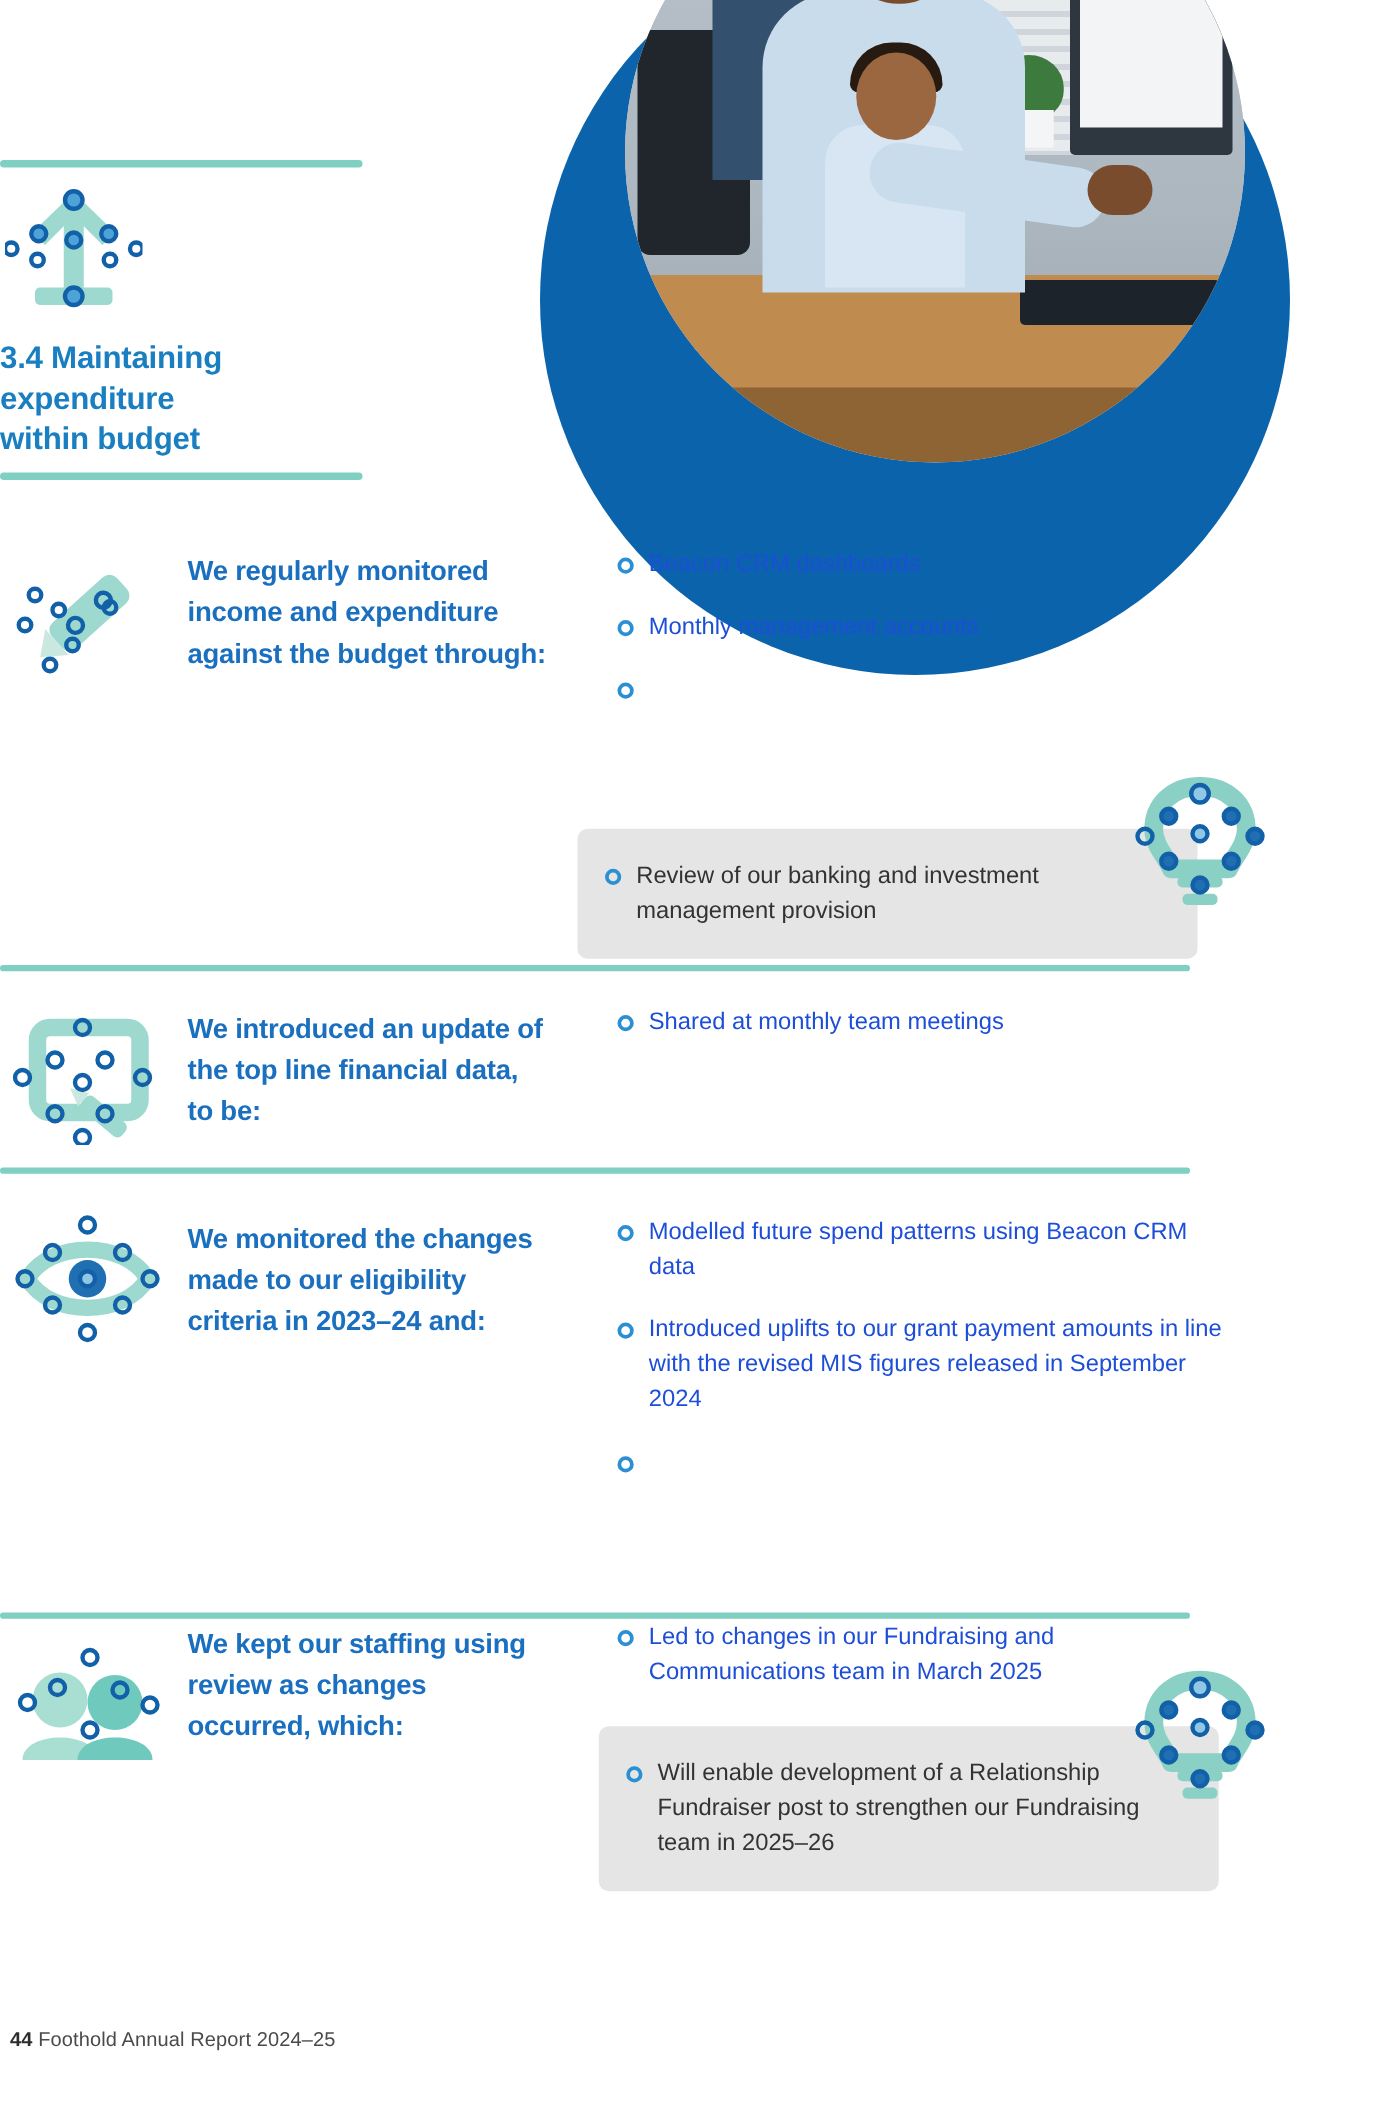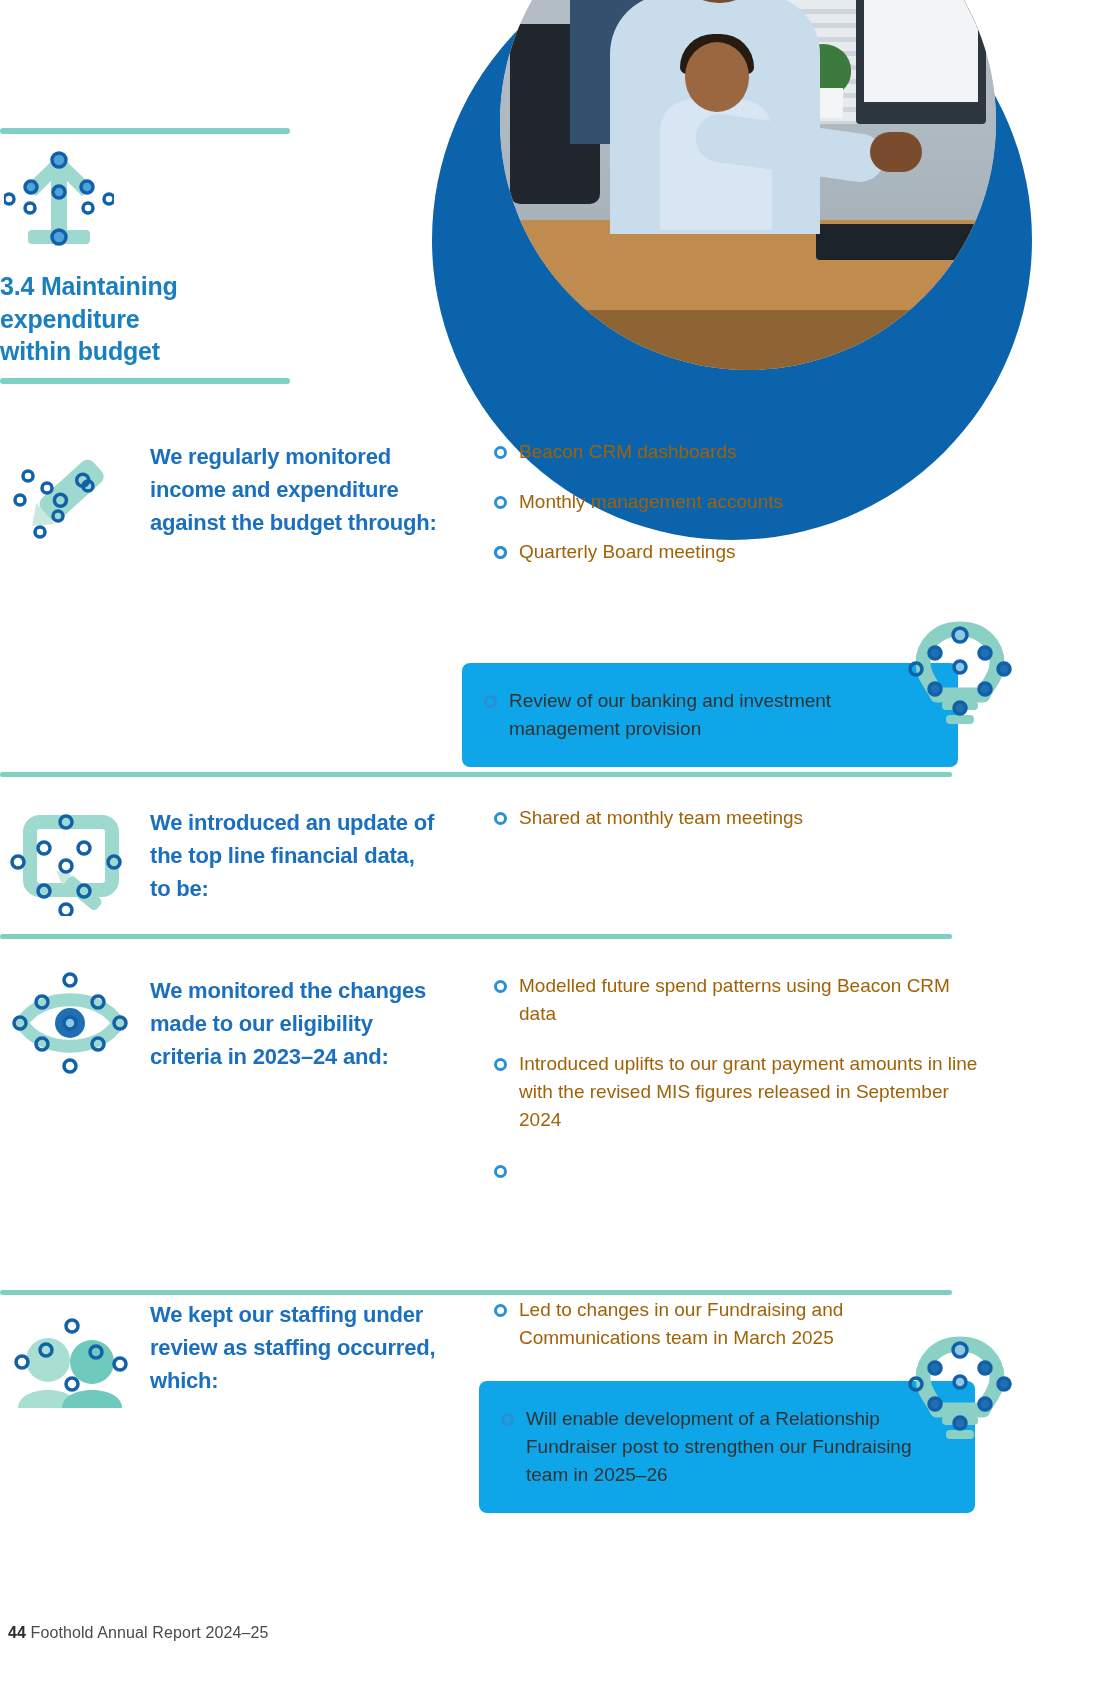--- a/index.html
+++ b/index.html
@@ -128,41 +128,41 @@
   .bullets {
     position: absolute;
     left: 476px;
     width: 500px;
   }
 
   .bullet {
     position: relative;
     padding-left: 43px;
     margin-bottom: 22px;
-    color: #a16207;
+    color: #1d4ed8;
     font-size: 19px;
     line-height: 1.48;
   }
   .bullet:last-child { margin-bottom: 0; }
 
   .bullet .dot {
     position: absolute;
     left: 18px;
     top: 8px;
     width: 13px;
     height: 13px;
     border-radius: 50%;
     border: 3.5px solid #2b8fd4;
     background: transparent;
   }
 
   
   .callout {
     position: absolute;
-    background: #0ea5e9;
+    background: #e5e5e5;
     border-radius: 8px;
     padding: 24px 24px 24px 0;
   }
   .callout .bullet {
     margin-bottom: 0;
     padding-left: 47px;
     color: #333;
   }
   .callout .bullet .dot {
     left: 22px;
@@ -276,24 +276,20 @@
         <span class="dot"></span>
         <span>Beacon CRM dashboards</span>
       </div>
       <div class="bullet">
         <span class="dot"></span>
         <span>Monthly management accounts</span>
       </div>
       <div class="bullet">
         <span class="dot"></span>
       </div>
-      <div class="bullet">
-        <span class="dot"></span>
-        <span>Quarterly Board meetings</span>
-      </div>
     </div>
 
     <div class="bulb-icon" style="left:905px; top:615px;">
       <svg viewBox="0 0 110 120" width="110" height="120">
         <path d="M55 14 C32 14 18 30 18 48 C18 62 28 70 32 80 L78 80 C82 70 92 62 92 48 C92 30 78 14 55 14 Z" fill="none" stroke="#8bd0c4" stroke-width="15" stroke-linejoin="round"></path>
         <rect x="37" y="86" width="36" height="9" rx="4" fill="#8bd0c4"></rect>
         <rect x="41" y="100" width="28" height="9" rx="4" fill="#8bd0c4"></rect>
         <g fill="none" stroke="#1160a8" stroke-width="3.5">
           <circle cx="55" cy="20" r="7" fill="#8fc7e4"></circle>
           <circle cx="30" cy="38" r="6" fill="#1f6fb2"></circle>
@@ -401,21 +397,21 @@
           <circle cx="62" cy="26" r="6"></circle>
           <circle cx="36" cy="50" r="6"></circle>
           <circle cx="86" cy="52" r="6"></circle>
           <circle cx="62" cy="84" r="6"></circle>
           <circle cx="12" cy="62" r="6"></circle>
           <circle cx="110" cy="64" r="6"></circle>
         </g>
       </svg>
     </div>
 
-    <div class="row-heading" style="top:1298px;">We kept our staffing under review as staffing occurred, which:</div>
+    <div class="row-heading" style="top:1298px;">We kept our staffing using review as changes occurred, which:</div>
 
     <div class="bullets" style="top:1296px;">
       <div class="bullet">
         <span class="dot"></span>
         <span>Led to changes in our Fundraising and Communications team in March 2025</span>
       </div>
     </div>
 
     <div class="bulb-icon" style="left:905px; top:1330px;">
       <svg viewBox="0 0 110 120" width="110" height="120">

